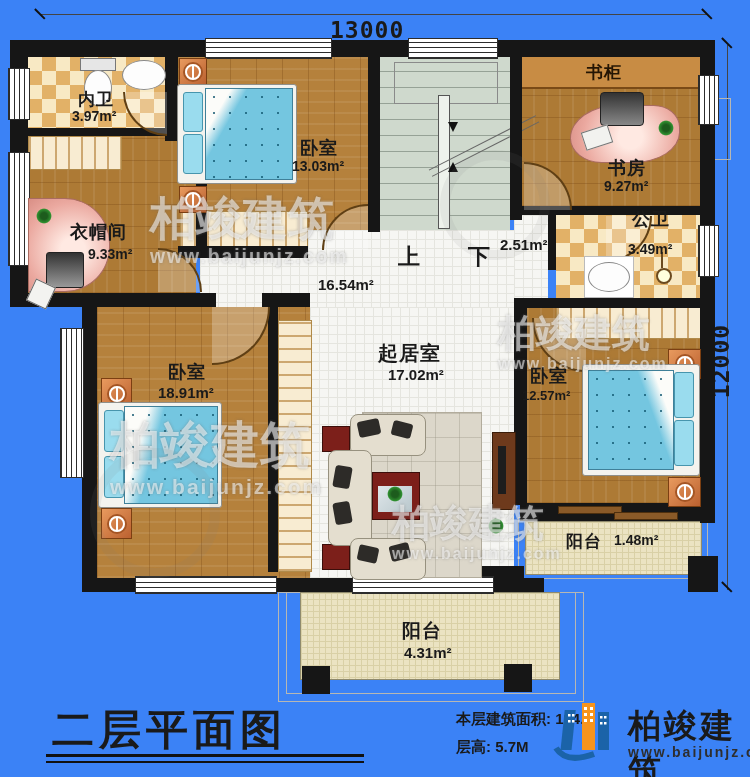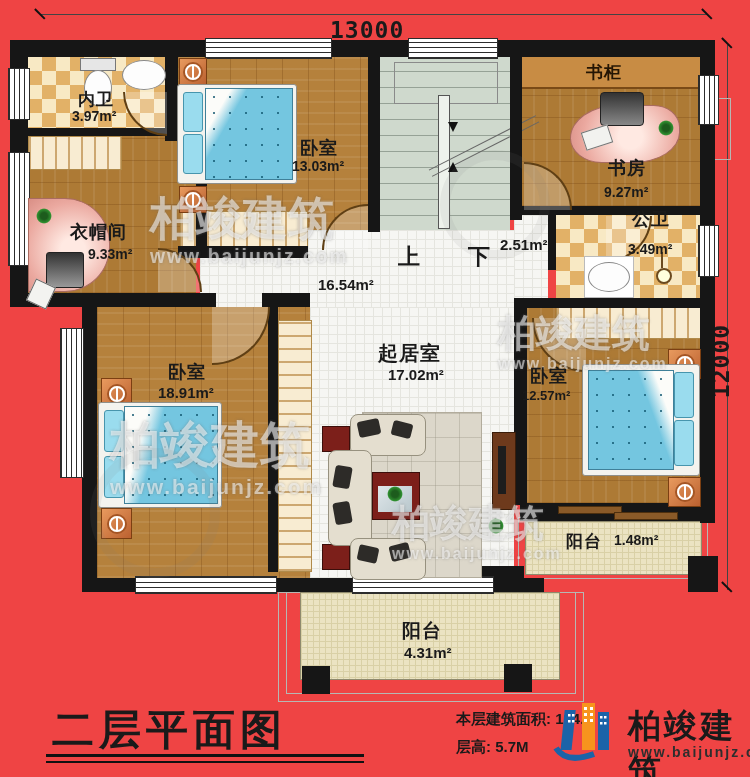--- a/index.html
+++ b/index.html
@@ -1,16 +1,16 @@
 <!DOCTYPE html>
 <html><head>
 <meta charset="utf-8">
 <style>
   html,body{margin:0;padding:0;background:#fff;}
-  .canvas{position:relative;width:750px;height:777px;background:#ef4444;overflow:hidden;
+  .canvas{position:relative;width:750px;height:777px;background:#3b82f6;overflow:hidden;
           font-family:"Liberation Sans","DejaVu Sans",sans-serif;color:#1a1a1a;}
   .abs{position:absolute;}
   
   .wall{position:absolute;background:#161616;}
   .wood{position:absolute;background-color:#b5813c;
         background-image:repeating-linear-gradient(90deg,rgba(110,62,14,.28) 0 1px,transparent 1px 26px),
                          repeating-linear-gradient(0deg,rgba(255,255,255,.08) 0 2px,transparent 2px 11px);}
   .wood-h{position:absolute;background-color:#ad7a35;
         background-image:repeating-linear-gradient(0deg,rgba(110,62,14,.28) 0 1px,transparent 1px 22px),
                          repeating-linear-gradient(90deg,rgba(255,255,255,.08) 0 2px,transparent 2px 13px);}
@@ -247,21 +247,21 @@
   </div>
   <div class="wmghost" style="left:90px;top:448px;width:110px;height:110px;"></div>
   <div class="wmghost" style="left:440px;top:150px;width:90px;height:90px;"></div>
 
   <div class="rname" style="left:78px;top:88px;font-size:17px;">内卫</div>
   <div class="rarea" style="left:72px;top:108px;">3.97m²</div>
   <div class="rname" style="left:300px;top:136px;">卧室</div>
   <div class="rarea" style="left:292px;top:158px;">13.03m²</div>
   <div class="rname" style="left:586px;top:61px;font-size:17px;color:#241504;">书柜</div>
   <div class="rname" style="left:608px;top:156px;">书房</div>
-  <div class="rarea" style="left:604px;top:178px;margin-top:6px;">9.27m²</div>
+  <div class="rarea" style="left:604px;top:178px;">9.27m²</div>
   <div class="rname" style="left:632px;top:207px;">公卫</div>
   <div class="rarea" style="left:628px;top:241px;">3.49m²</div>
   <div class="rarea" style="left:500px;top:236px;font-size:15px;">2.51m²</div>
   <div class="rname" style="left:70px;top:220px;">衣帽间</div>
   <div class="rarea" style="left:88px;top:246px;">9.33m²</div>
   <div class="rarea" style="left:318px;top:276px;font-size:15px;">16.54m²</div>
   <div class="rname" style="left:398px;top:242px;font-size:22px;">上</div>
   <div class="rname" style="left:468px;top:242px;font-size:22px;">下</div>
   <div class="rname" style="left:168px;top:360px;">卧室</div>
   <div class="rarea" style="left:158px;top:384px;font-size:15px;">18.91m²</div>

